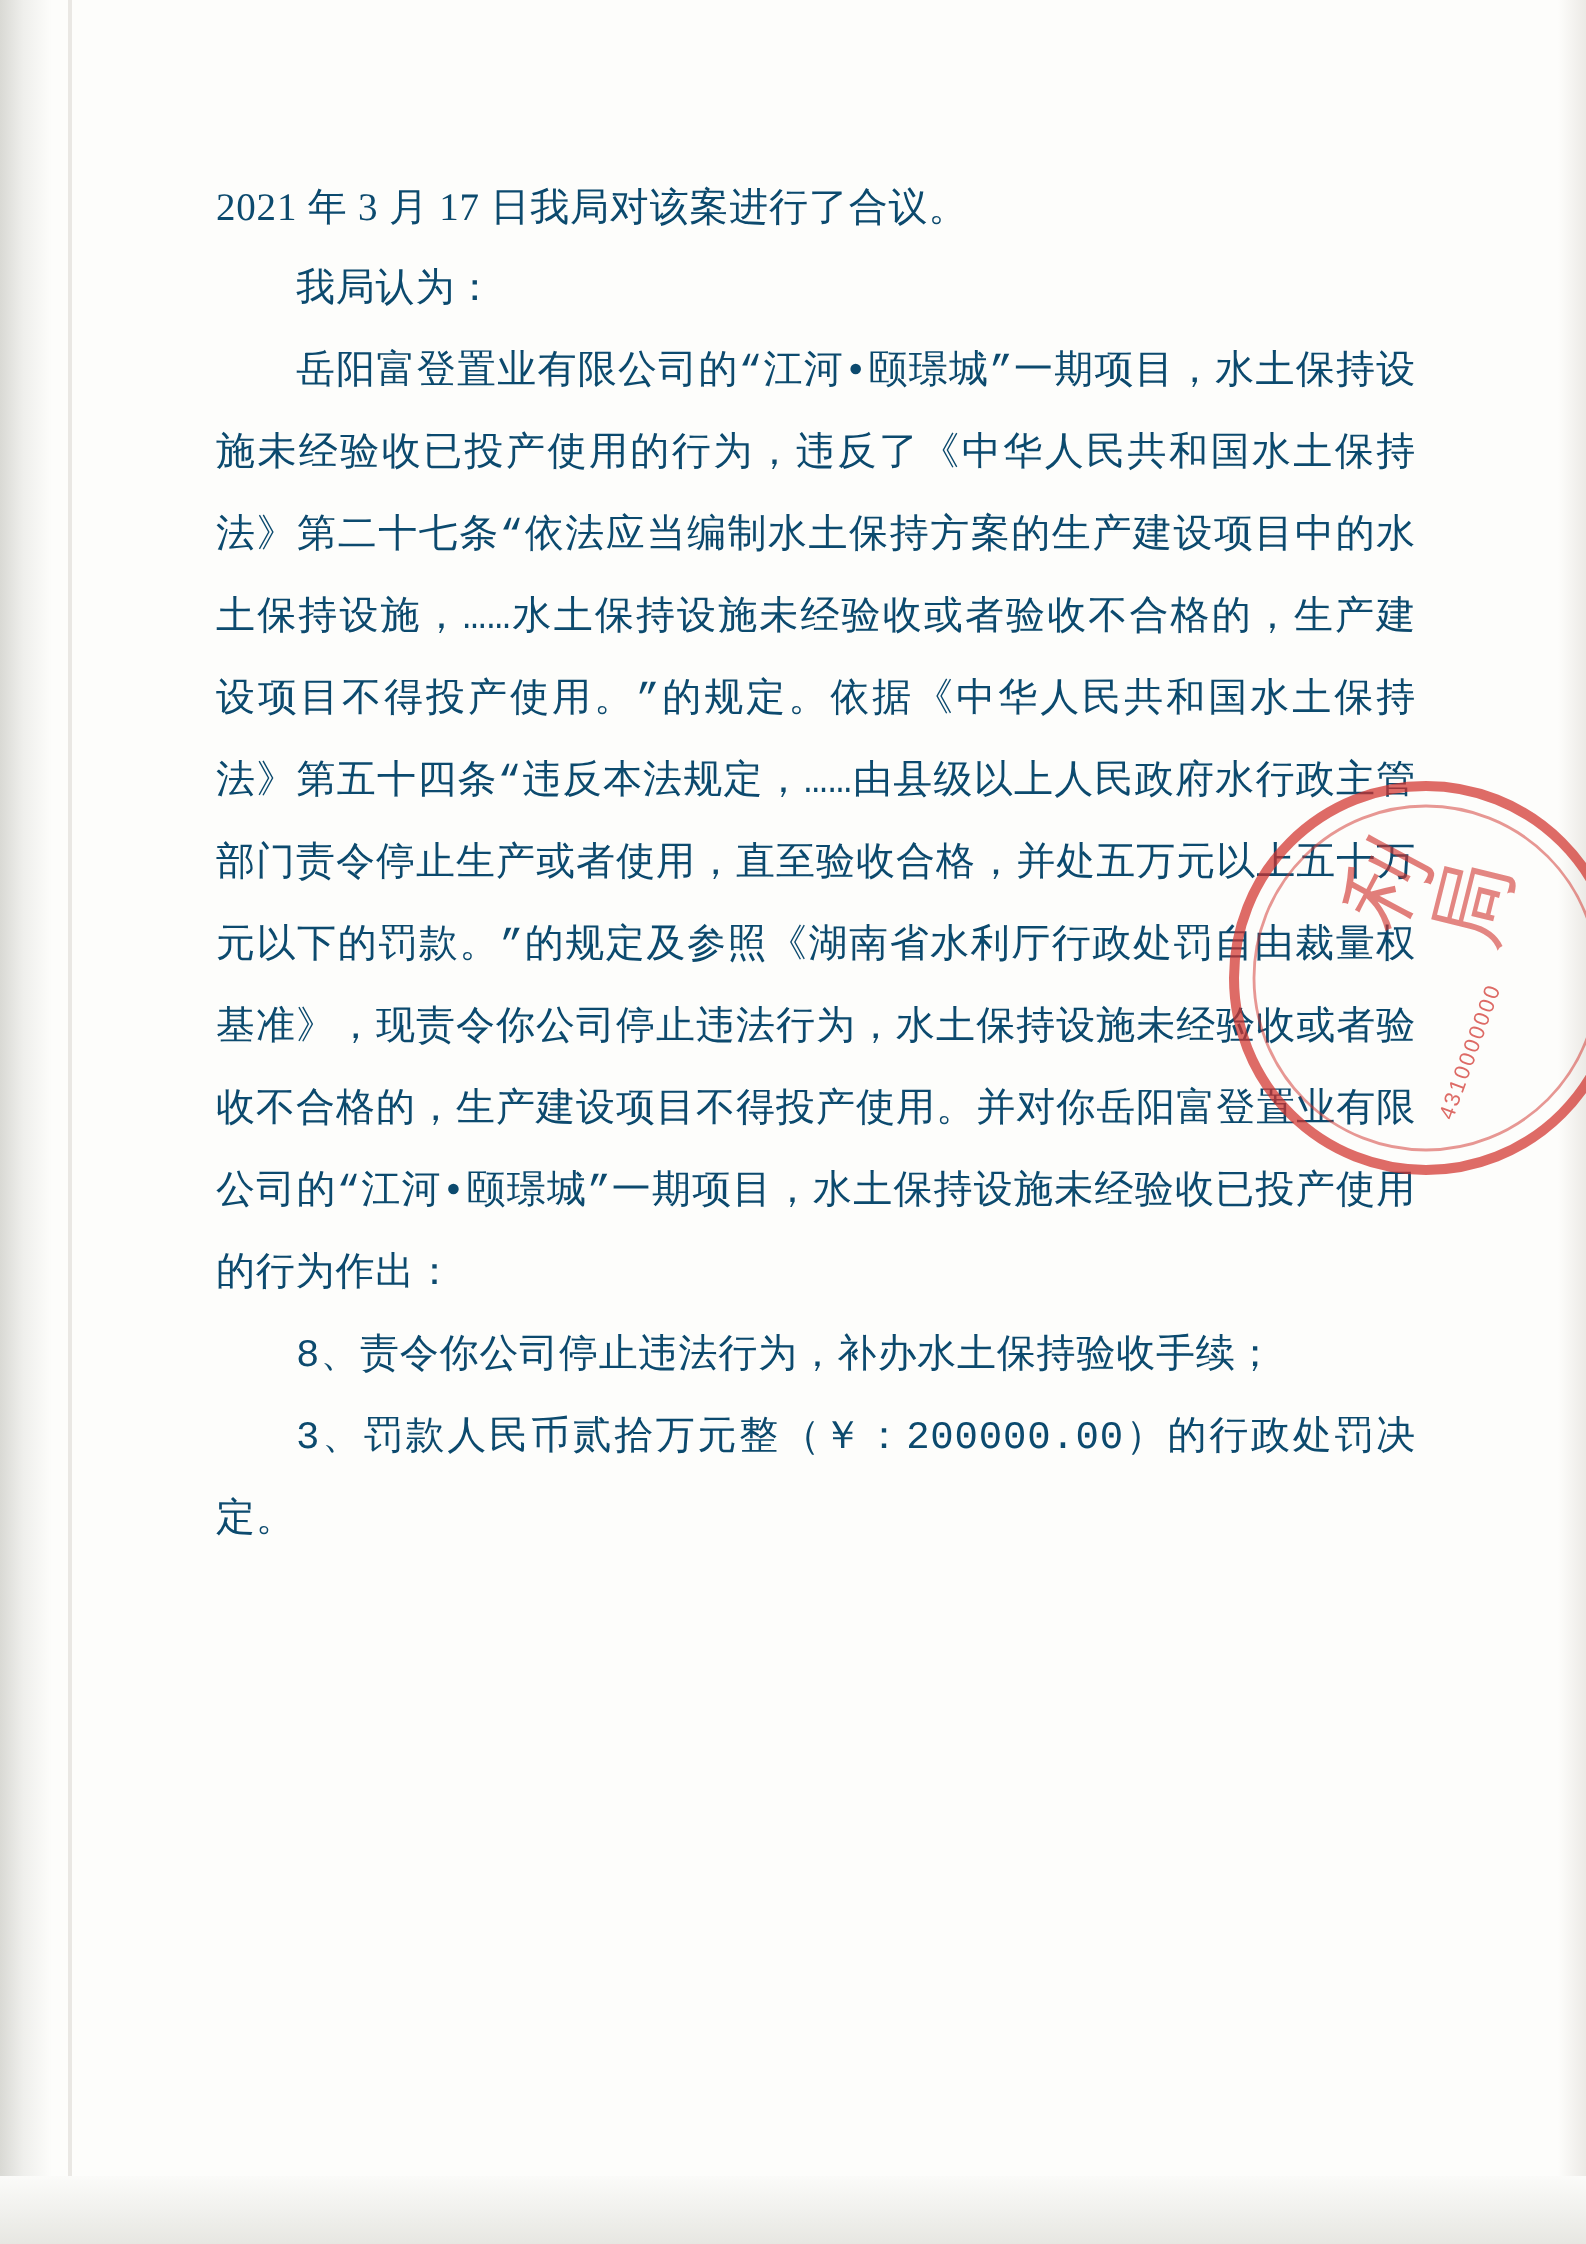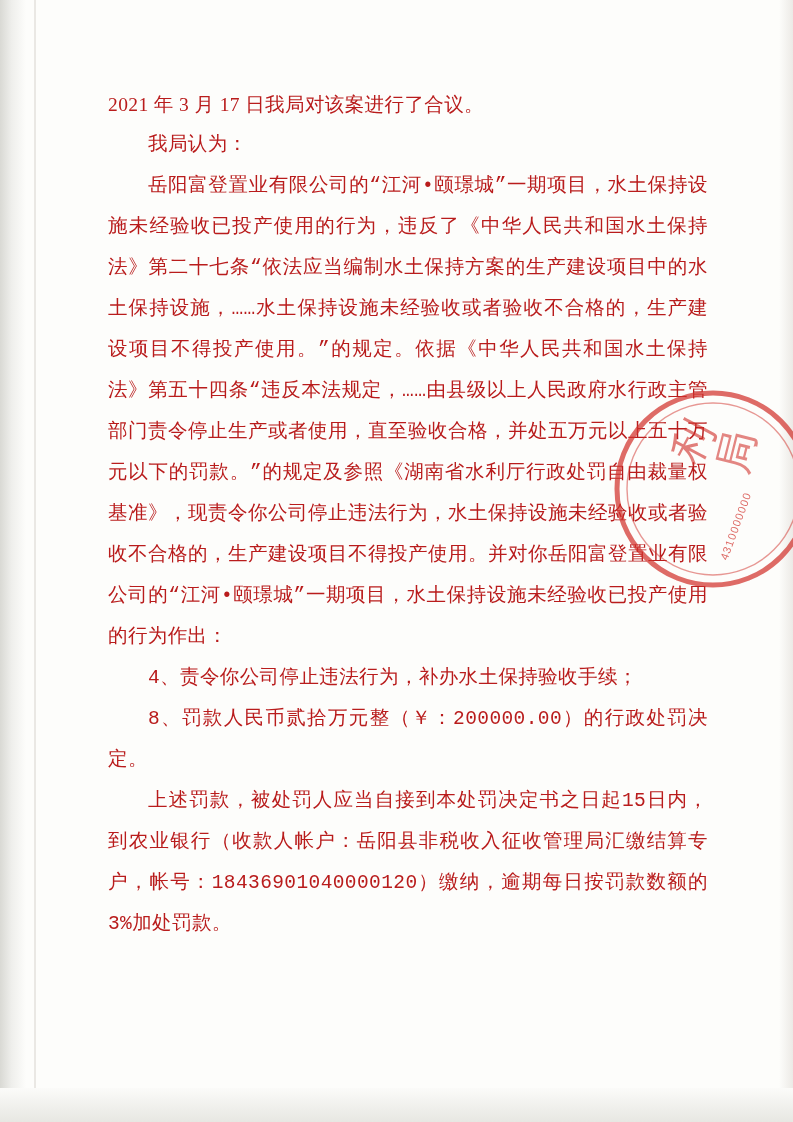--- a/index.html
+++ b/index.html
@@ -49,21 +49,21 @@
 
   .doc-body {
     position: absolute;
     left: 108px;
     top: 84px;
     width: 600px;
   }
   .para {
     font-size: 19.5px;
     line-height: 41px;
-    color: #b91c1c;
+    color: #0c4a6e;
     letter-spacing: 0.4px;
     text-align: justify;
     margin: 0;
     font-family: "Liberation Serif", serif;
   }
   .indent {
     text-indent: 40px;
   }
   .para + .para {
     margin-top: 0px;
@@ -120,25 +120,24 @@
   <div class="page-edge-bottom"></div>
 
   <div class="doc-body">
 
     <p class="para">2021 年 3 月 17 日我局对该案进行了合议。</p>
 
     <p class="para indent gap-small">我局认为：</p>
 
     <p class="para indent gap-small">岳阳富登置业有限公司的“江河•颐璟城”一期项目，水土保持设施未经验收已投产使用的行为，违反了《中华人民共和国水土保持法》第二十七条“依法应当编制水土保持方案的生产建设项目中的水土保持设施，……水土保持设施未经验收或者验收不合格的，生产建设项目不得投产使用。”的规定。依据《中华人民共和国水土保持法》第五十四条“违反本法规定，……由县级以上人民政府水行政主管部门责令停止生产或者使用，直至验收合格，并处五万元以上五十万元以下的罚款。”的规定及参照《湖南省水利厅行政处罚自由裁量权基准》，现责令你公司停止违法行为，水土保持设施未经验收或者验收不合格的，生产建设项目不得投产使用。并对你岳阳富登置业有限公司的“江河•颐璟城”一期项目，水土保持设施未经验收已投产使用的行为作出：</p>
 
-    <p class="para indent gap-small">4、责令你公司停止违法行为，补办水土保持验收手续；</p>
+    <p class="para indent gap-small">8、责令你公司停止违法行为，补办水土保持验收手续；</p>
 
-    <p class="para indent">8、罚款人民币贰拾万元整（￥：200000.00）的行政处罚决定。</p>
+    <p class="para indent">3、罚款人民币贰拾万元整（￥：200000.00）的行政处罚决定。</p>
 
-    <p class="para indent gap-med">上述罚款，被处罚人应当自接到本处罚决定书之日起15日内，到农业银行（收款人帐户：岳阳县非税收入征收管理局汇缴结算专户，帐号：18436901040000120）缴纳，逾期每日按罚款数额的3%加处罚款。</p>
 
 
   </div>
 
   <div class="seal">
     <svg width="210" height="210" viewBox="0 0 210 210" aria-hidden="true">
       <circle cx="105" cy="105" r="96" fill="none" stroke="#d1322c" stroke-width="5" opacity="0.72"></circle>
       <circle cx="105" cy="105" r="86" fill="none" stroke="#d1322c" stroke-width="1.4" opacity="0.5"></circle>
       <g opacity="0.6" fill="#d1322c">
         <path d="M105 56 l9 26 27 0 -22 17 8 26 -22 -16 -22 16 8 -26 -22 -17 27 0 z" opacity="0.0"></path>

